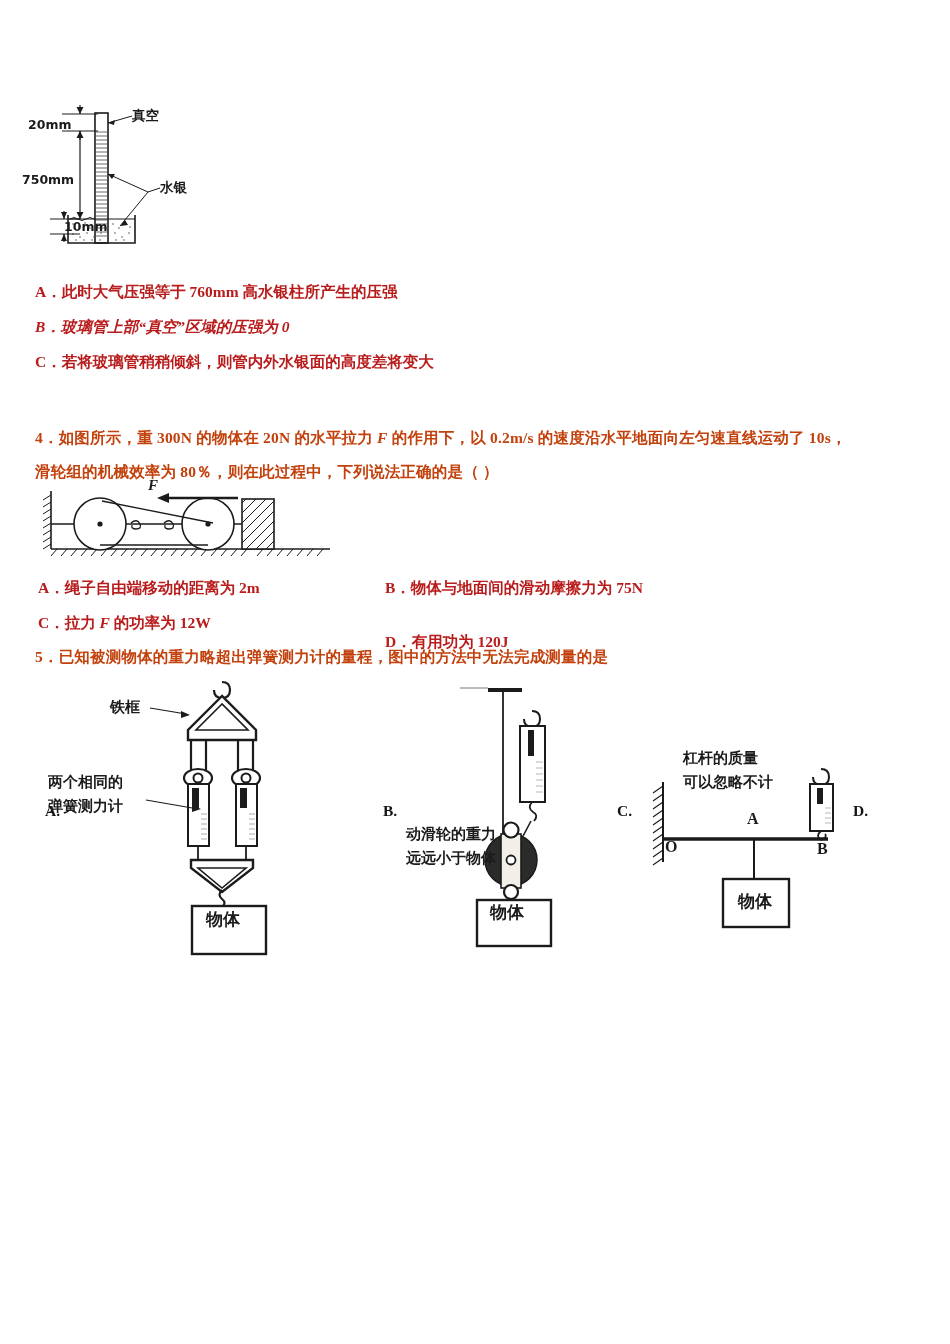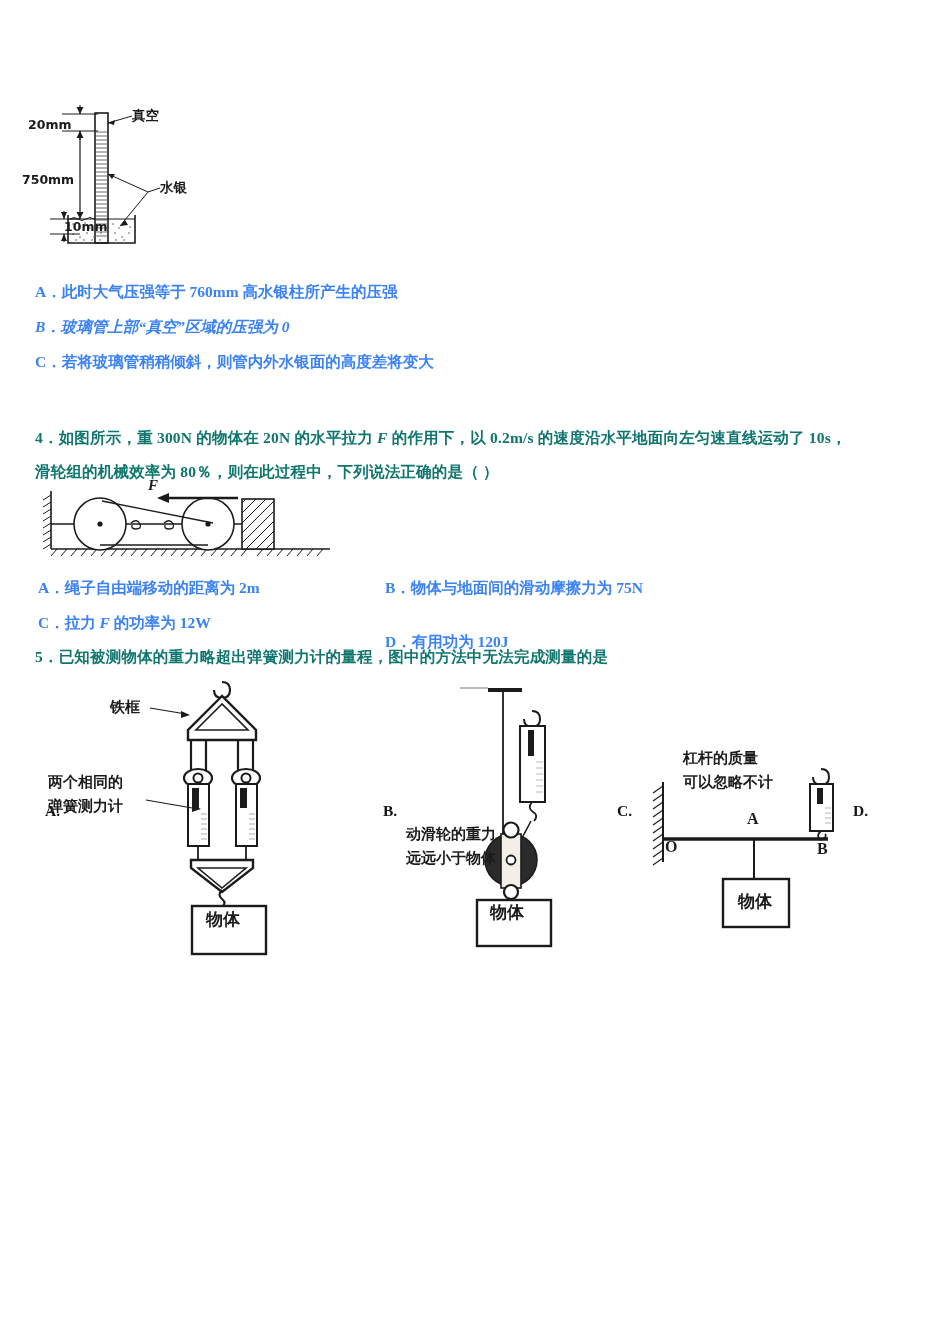--- a/index.html
+++ b/index.html
@@ -23,28 +23,28 @@
     background: #fff;
   }
 
   
   .qtext {
     position: absolute;
     font-size: 15.5px;
     font-weight: bold;
     letter-spacing: 0.2px;
     white-space: nowrap;
-    color: #0f766e;
+    color: #c2410c;
   }
   .opt {
     position: absolute;
     font-size: 15.5px;
     font-weight: bold;
     white-space: nowrap;
-    color: #3b82f6;
+    color: #b91c1c;
   }
   .optlabel {
     position: absolute;
     font-size: 15.5px;
     font-weight: bold;
     color: #141414;
   }
   .ital { font-style: italic; }
 
   

